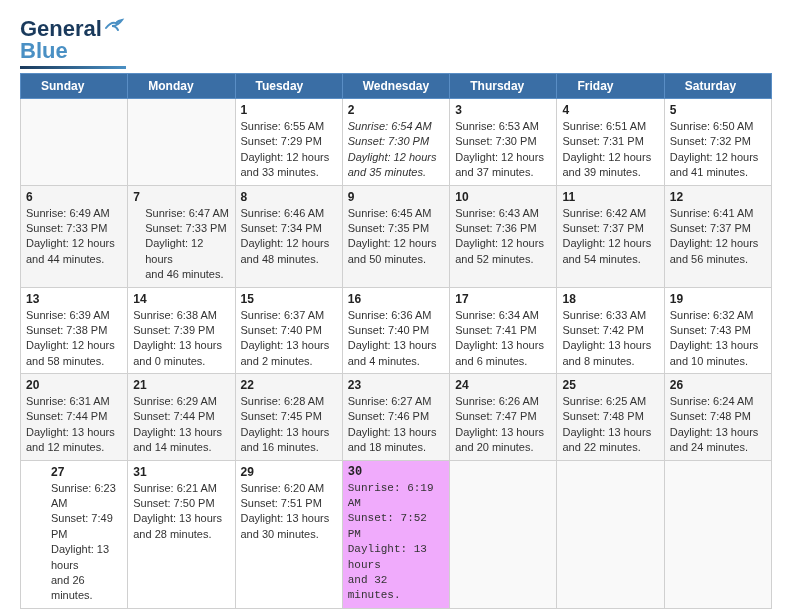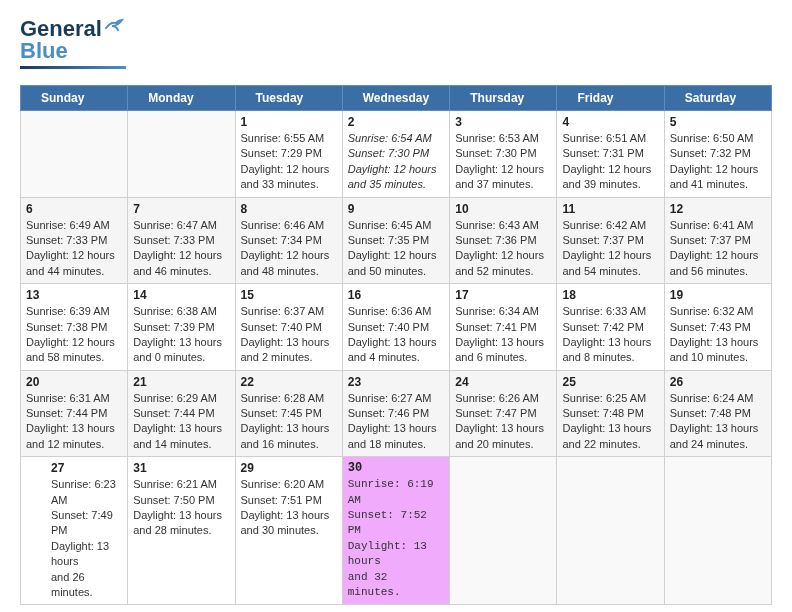--- a/index.html
+++ b/index.html
@@ -14,21 +14,21 @@
       width: 792px;
       height: 612px;
       padding: 16px 20px 12px 20px;
       display: flex;
       flex-direction: column;
     }
     .header {
       display: flex;
       justify-content: space-between;
       align-items: flex-start;
-      margin-bottom: 16px;
+      margin-bottom: 4px;
     }
     .logo {
       display: flex;
       flex-direction: column;
       align-items: flex-start;
     }
     .logo-line {
       width: 100%;
       height: 3px;
       background: linear-gradient(to right, #1a3a5c, #4a90c4);
@@ -168,21 +168,21 @@
         <tr style="background: rgb(245, 245, 245);">
           <td style="background: rgb(245, 245, 245);">
             <span class="day-number">6</span>
             <div class="day-info" style="white-space: pre-line;">Sunrise: 6:49 AM
 Sunset: 7:33 PM
 Daylight: 12 hours
 and 44 minutes.</div>
           </td>
           <td style="background: rgb(245, 245, 245);">
             <span class="day-number">7</span>
-            <div class="day-info" style="white-space: pre-line;">Sunrise: 6:47 AM
+            <div class="day-info" style="white-space: pre-line; margin-left: 12px;">Sunrise: 6:47 AM
 Sunset: 7:33 PM
 Daylight: 12 hours
 and 46 minutes.</div>
           </td>
           <td style="background: rgb(245, 245, 245);">
             <span class="day-number">8</span>
             <div class="day-info" style="white-space: pre-line;">Sunrise: 6:46 AM
 Sunset: 7:34 PM
 Daylight: 12 hours
 and 48 minutes.</div>

